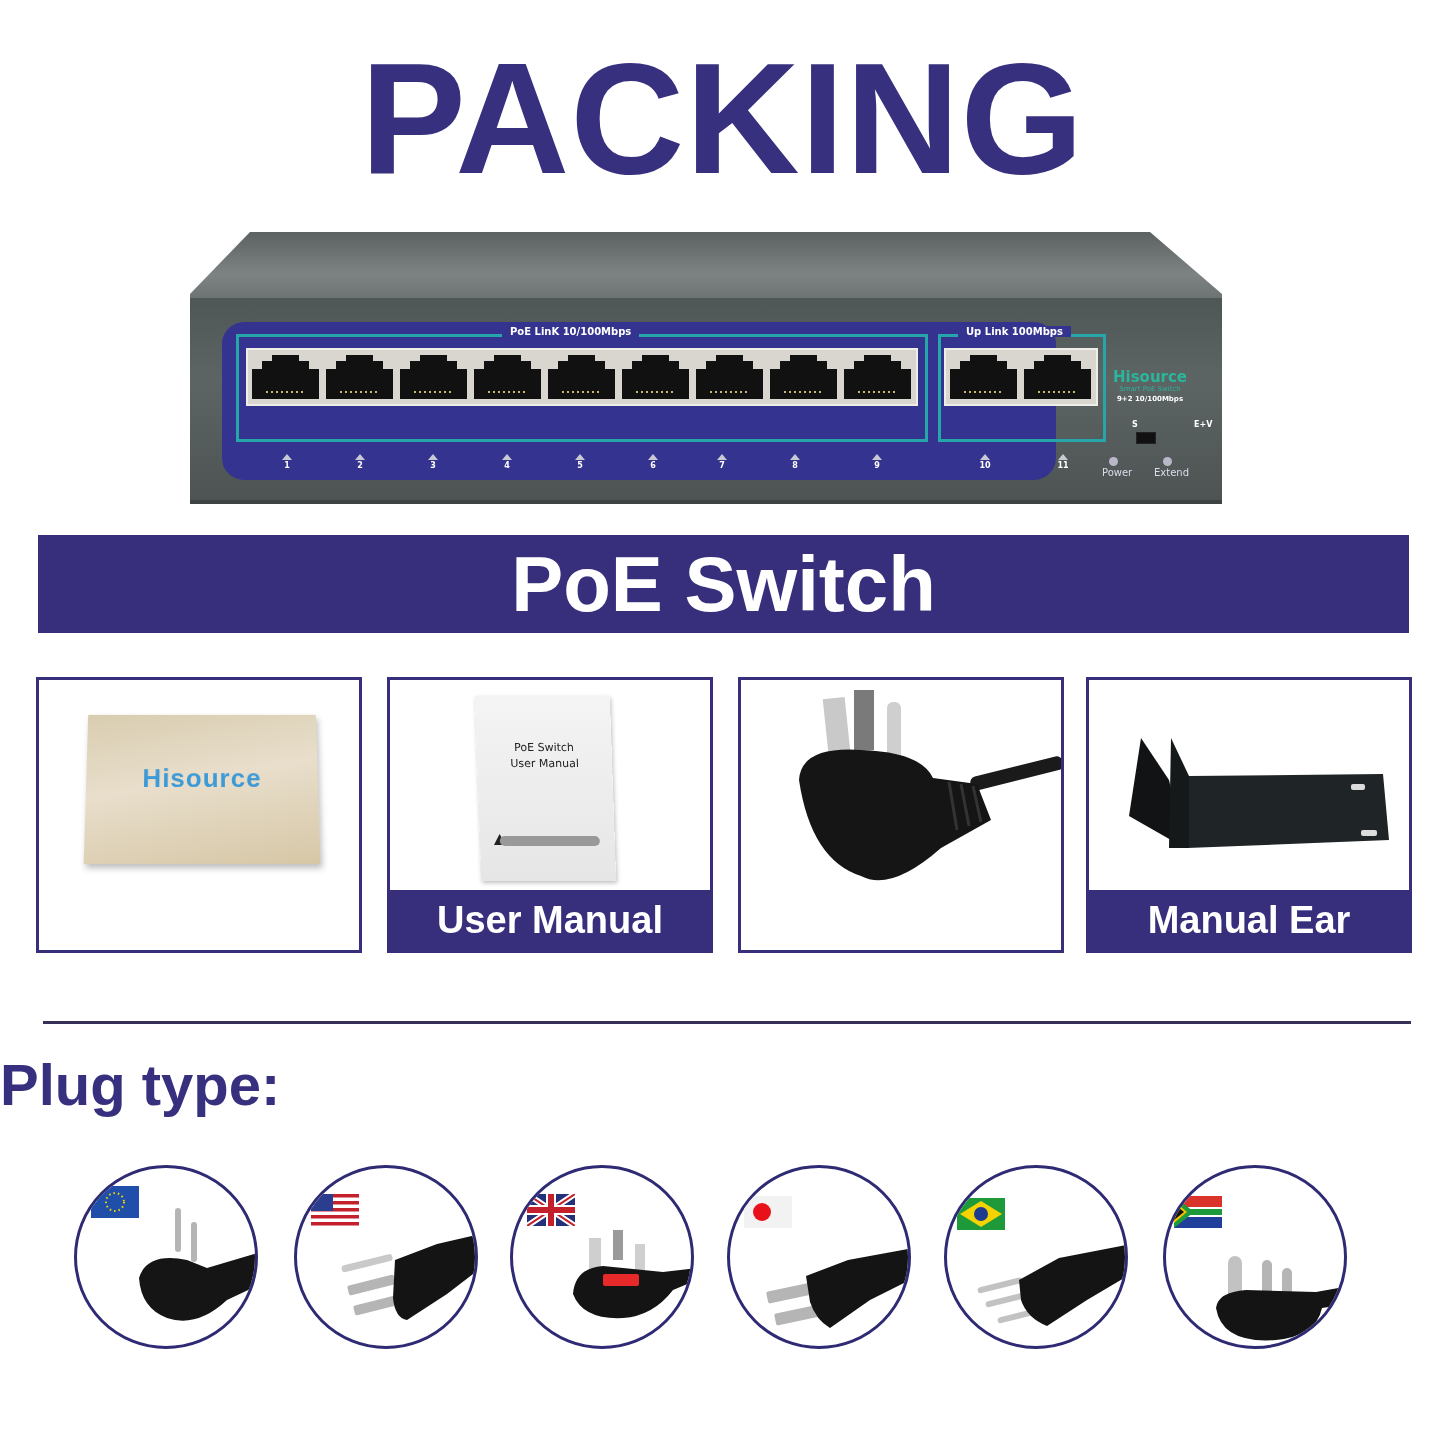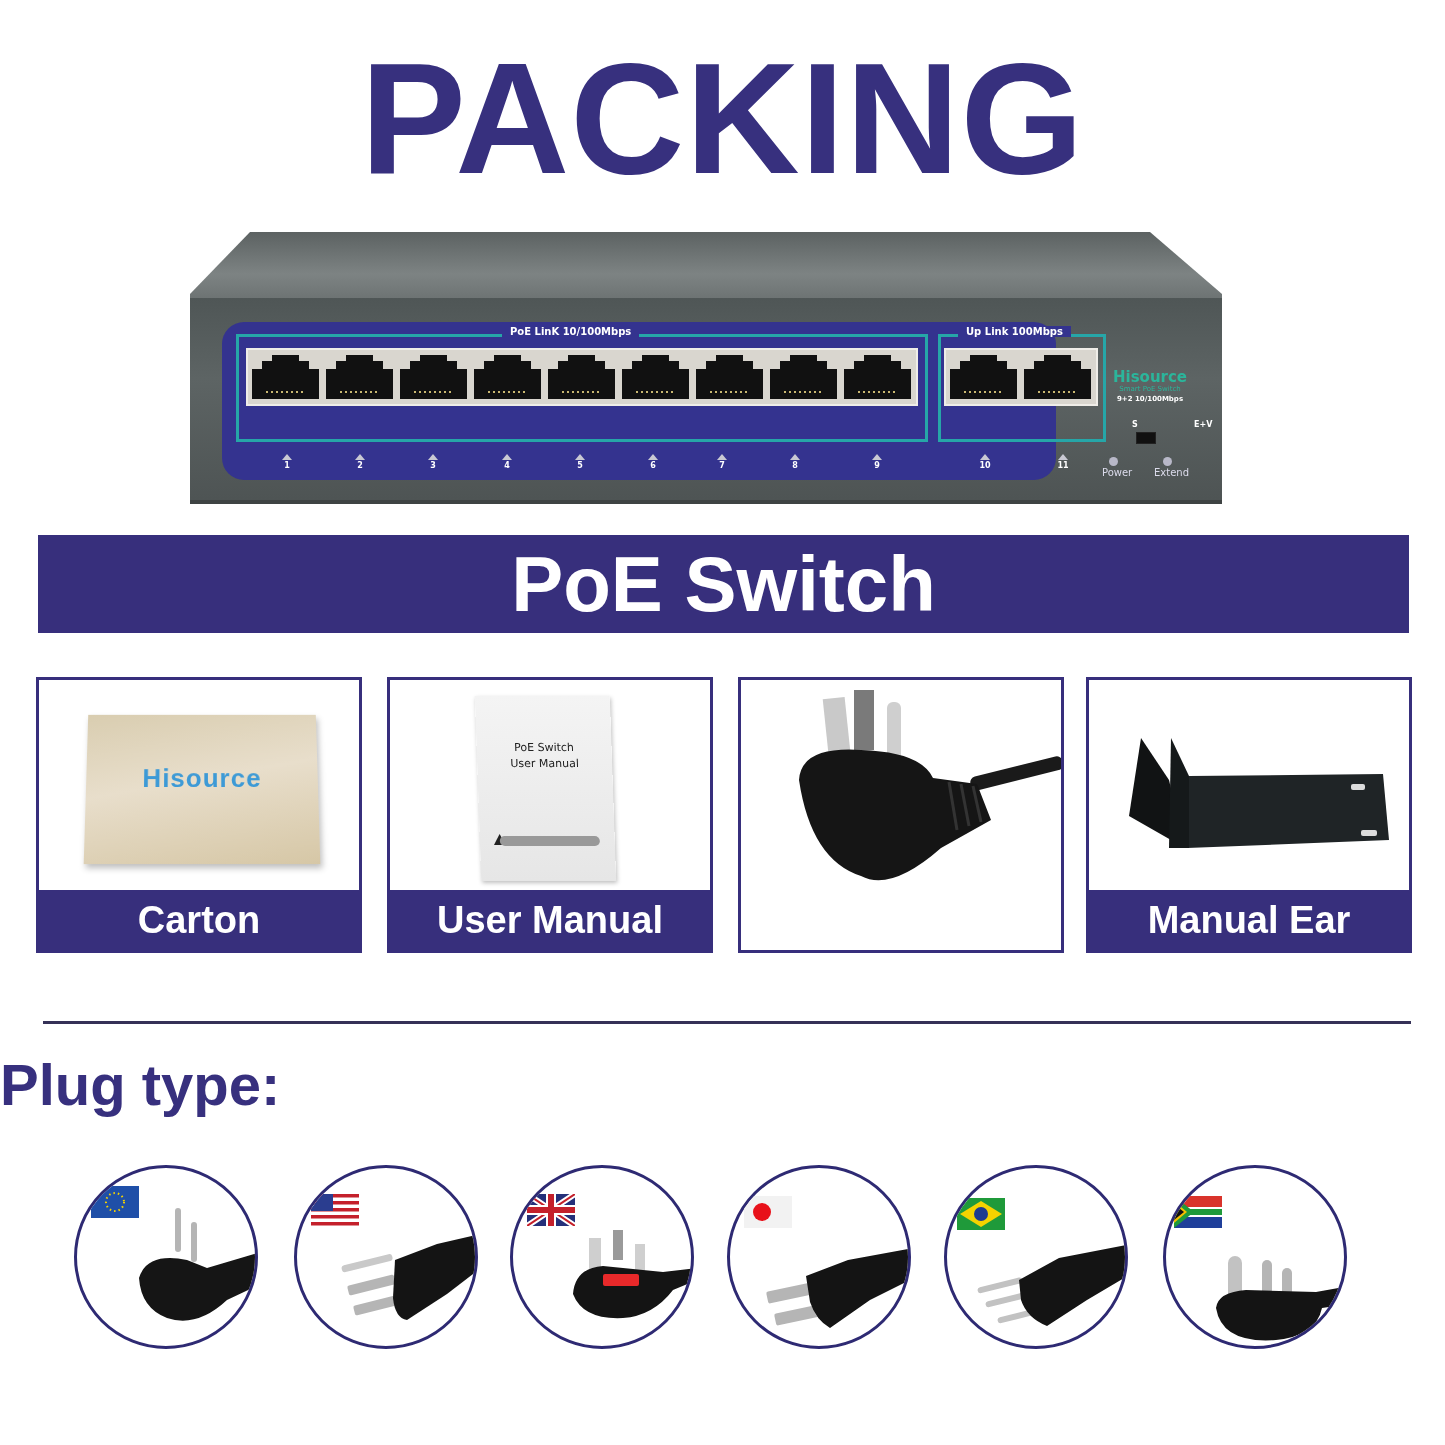--- a/index.html
+++ b/index.html
@@ -182,21 +182,20 @@
 </div>
 
 <div class="banner">PoE Switch</div>
 
 <div class="card" style="left:36px;">
   <div class="card-img">
     <div class="carton">
       <div class="carton-brand">Hisource</div>
     </div>
   </div>
-  <div class="card-label">Carton</div>
 </div>
 
 <div class="card" style="left:387px;">
   <div class="card-img">
     <div class="manual">
       <div class="manual-title">
         <div>PoE Switch</div>
         <div>User Manual</div>
       </div>
       <div class="manual-warn-tri"></div>

